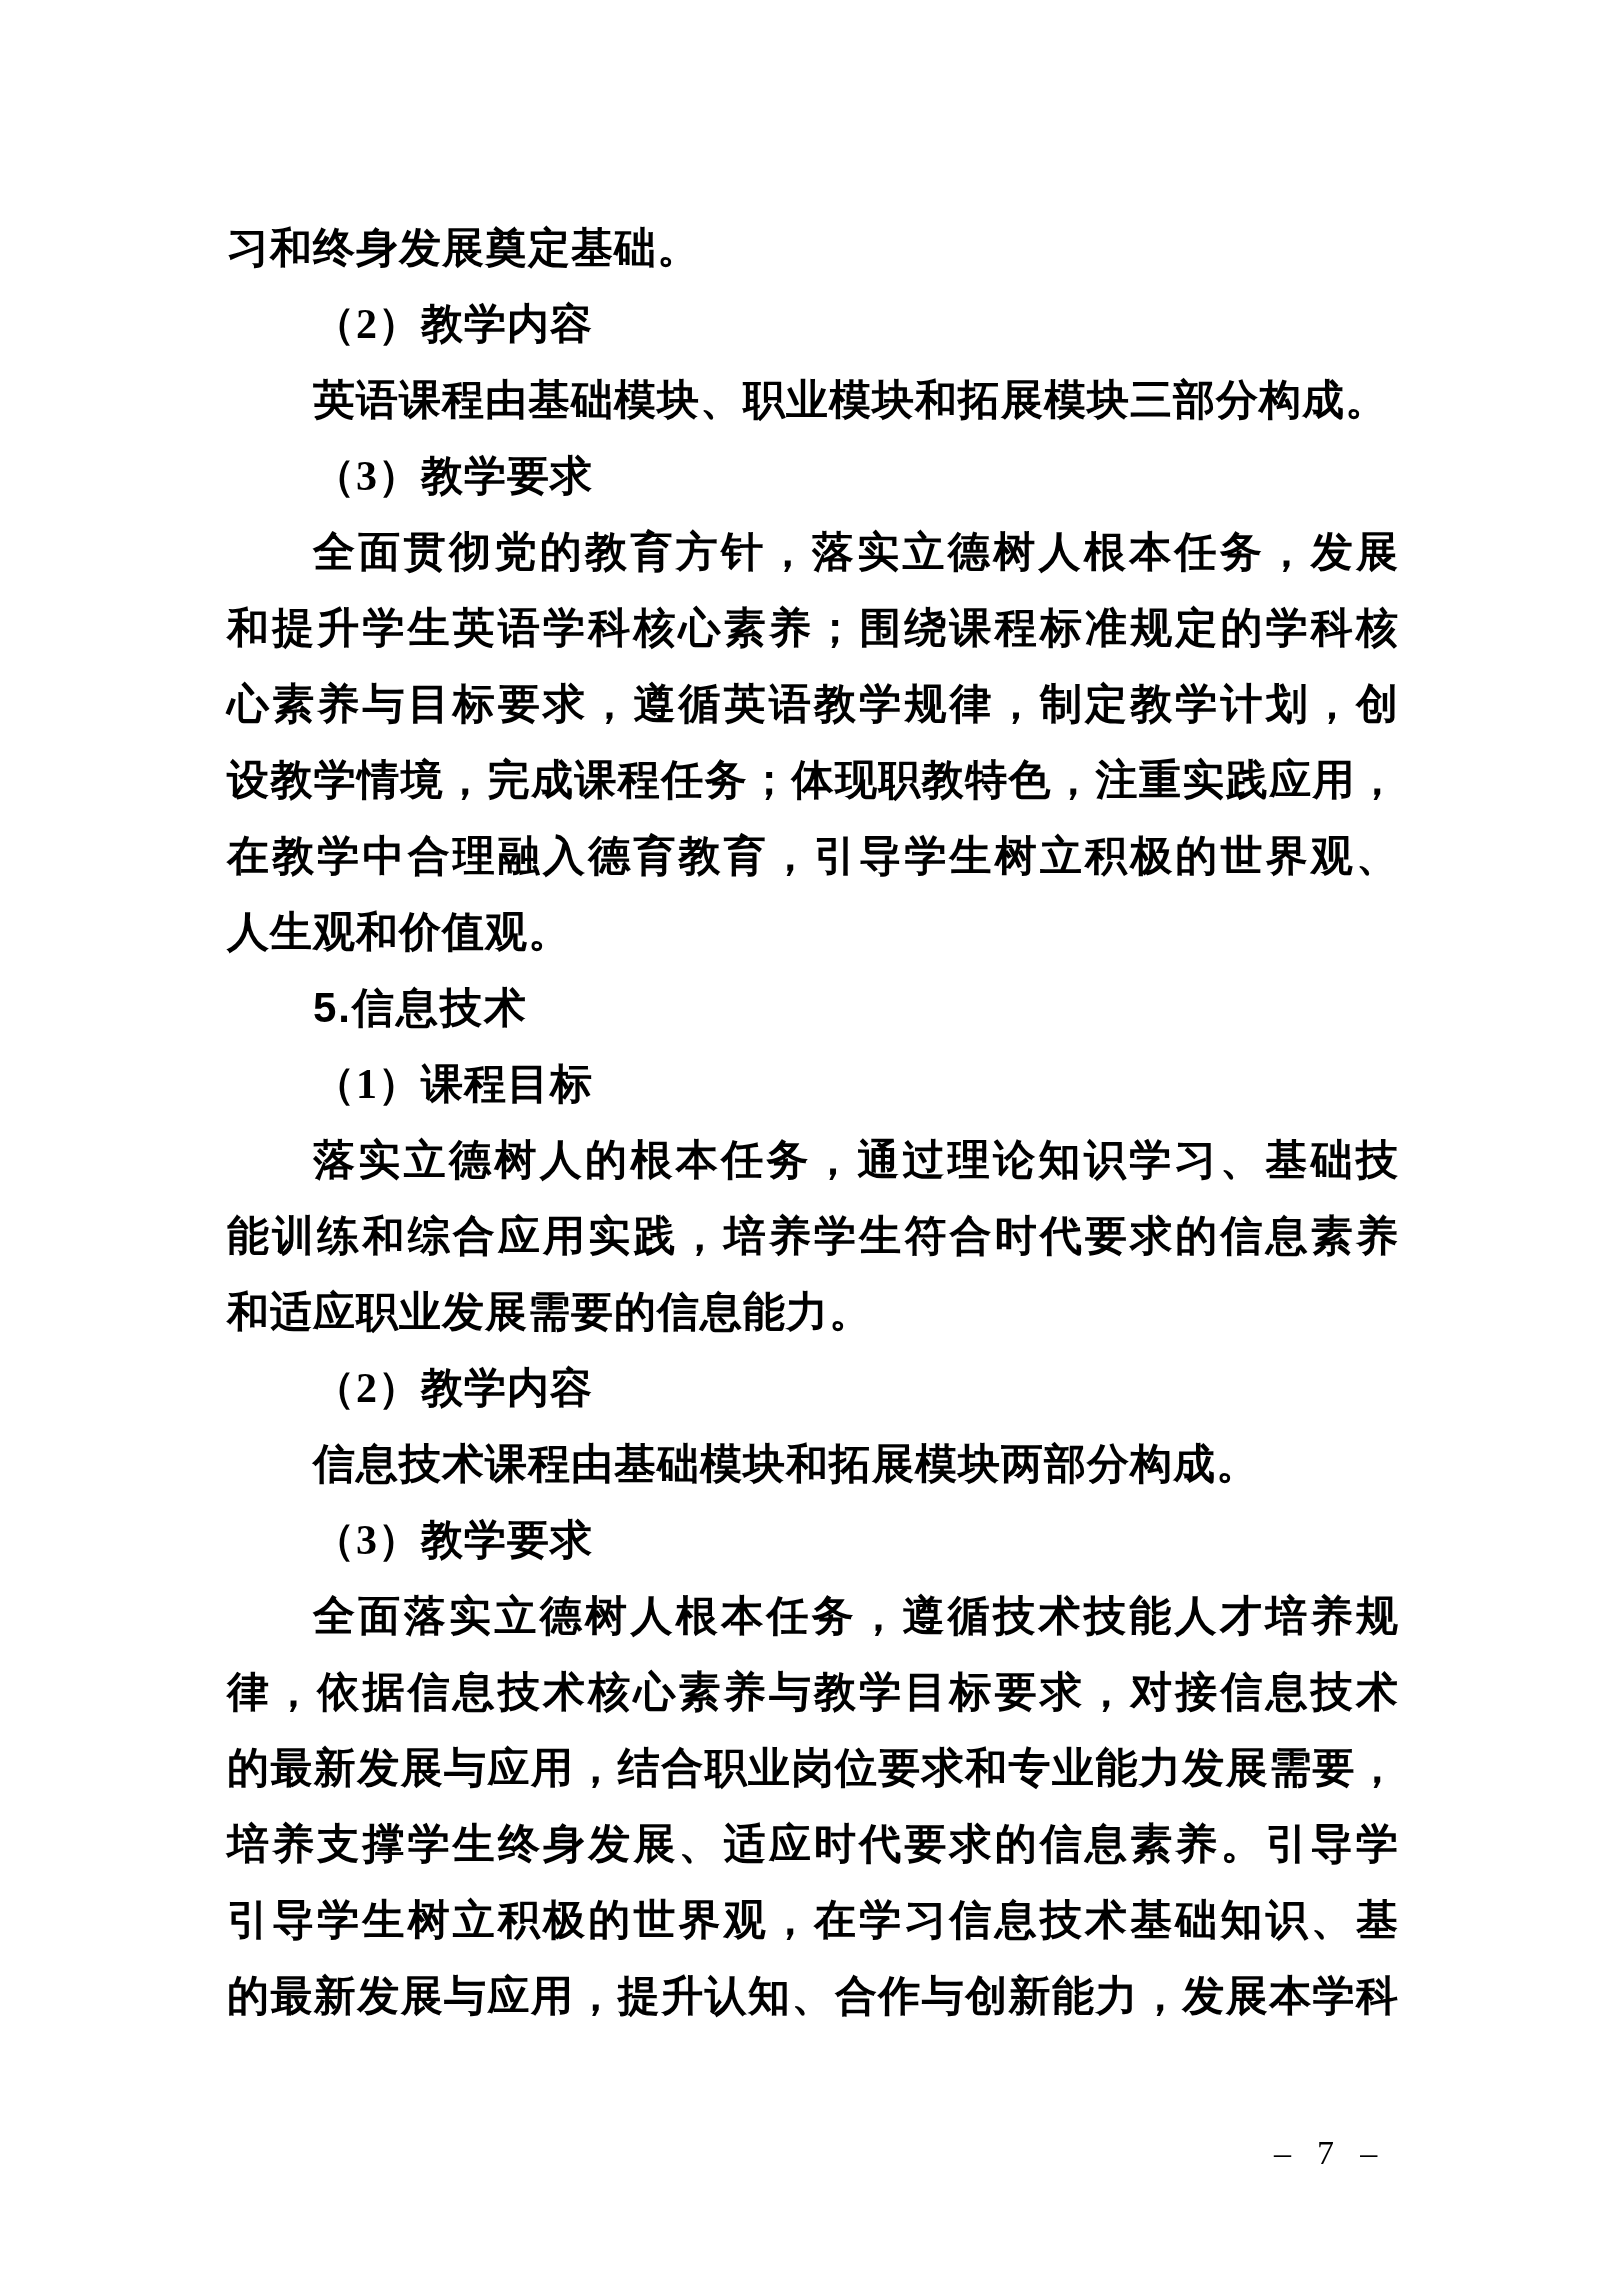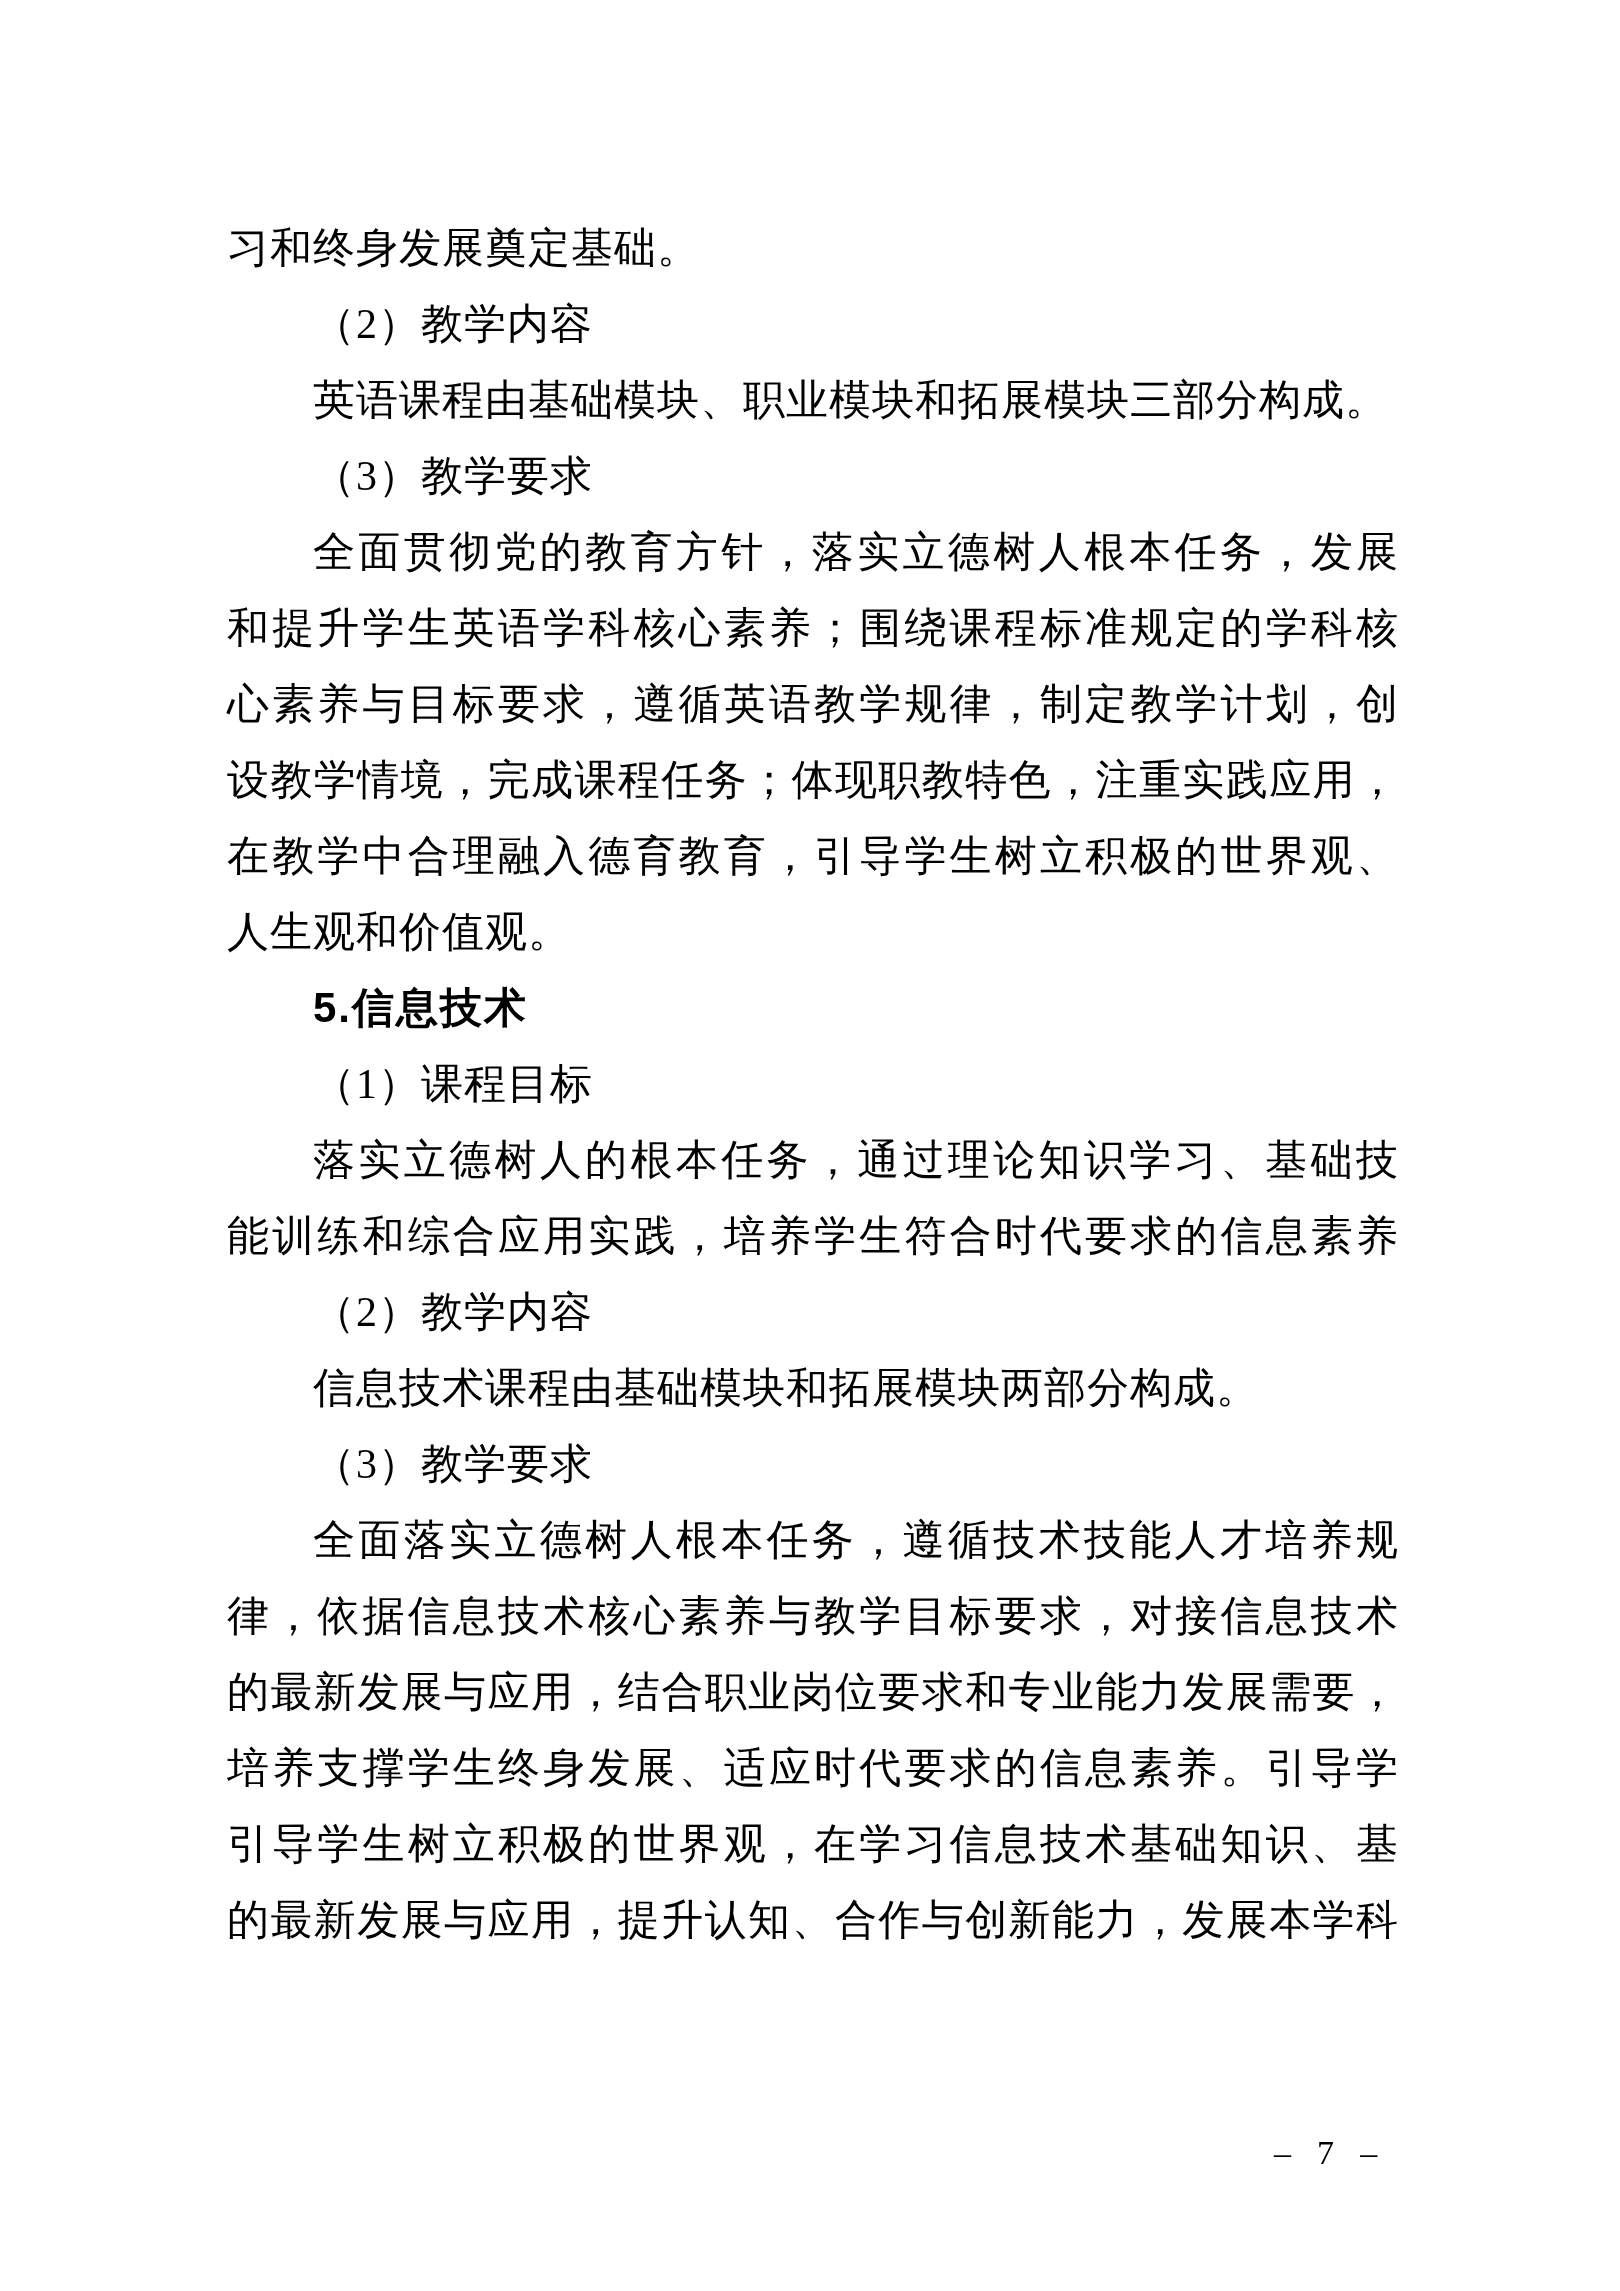--- a/index.html
+++ b/index.html
@@ -25,20 +25,21 @@
     left: 227px;
     top: 210px;
     width: 1172px;
   }
   .line {
     font-size: 42px;
     line-height: 76px;
     height: 76px;
     letter-spacing: 1px;
     white-space: normal;
+    font-weight: bold;
   }
   .line.plain {
     white-space: nowrap;
     text-align: left;
   }
   .line.fill {
     text-align: justify;
     text-align-last: justify;
     text-justify: inter-character;
   }
@@ -73,20 +74,21 @@
       <div class="line fill indent">全面贯彻党的教育方针，落实立德树人根本任务，发展</div>
       <div class="line fill">和提升学生英语学科核心素养；围绕课程标准规定的学科核</div>
       <div class="line fill">心素养与目标要求，遵循英语教学规律，制定教学计划，创</div>
       <div class="line fill">设教学情境，完成课程任务；体现职教特色，注重实践应用，</div>
       <div class="line fill">在教学中合理融入德育教育，引导学生树立积极的世界观、</div>
       <div class="line plain">人生观和价值观。</div>
       <div class="line plain indent bold">5.信息技术</div>
       <div class="line plain indent">（1）课程目标</div>
       <div class="line fill indent">落实立德树人的根本任务，通过理论知识学习、基础技</div>
       <div class="line fill">能训练和综合应用实践，培养学生符合时代要求的信息素养</div>
+      <div class="line plain">和适应职业发展需要的信息能力。</div>
       <div class="line plain indent">（2）教学内容</div>
       <div class="line plain indent">信息技术课程由基础模块和拓展模块两部分构成。</div>
       <div class="line plain indent">（3）教学要求</div>
       <div class="line fill indent">全面落实立德树人根本任务，遵循技术技能人才培养规</div>
       <div class="line fill">律，依据信息技术核心素养与教学目标要求，对接信息技术</div>
       <div class="line fill">的最新发展与应用，结合职业岗位要求和专业能力发展需要，</div>
       <div class="line fill">培养支撑学生终身发展、适应时代要求的信息素养。引导学</div>
       <div class="line fill">引导学生树立积极的世界观，在学习信息技术基础知识、基</div>
       <div class="line fill">的最新发展与应用，提升认知、合作与创新能力，发展本学科</div>
     </div>

